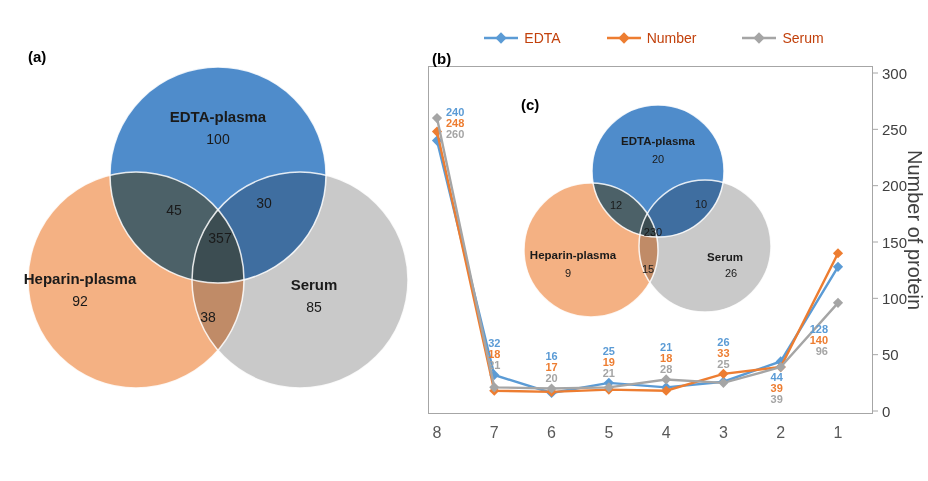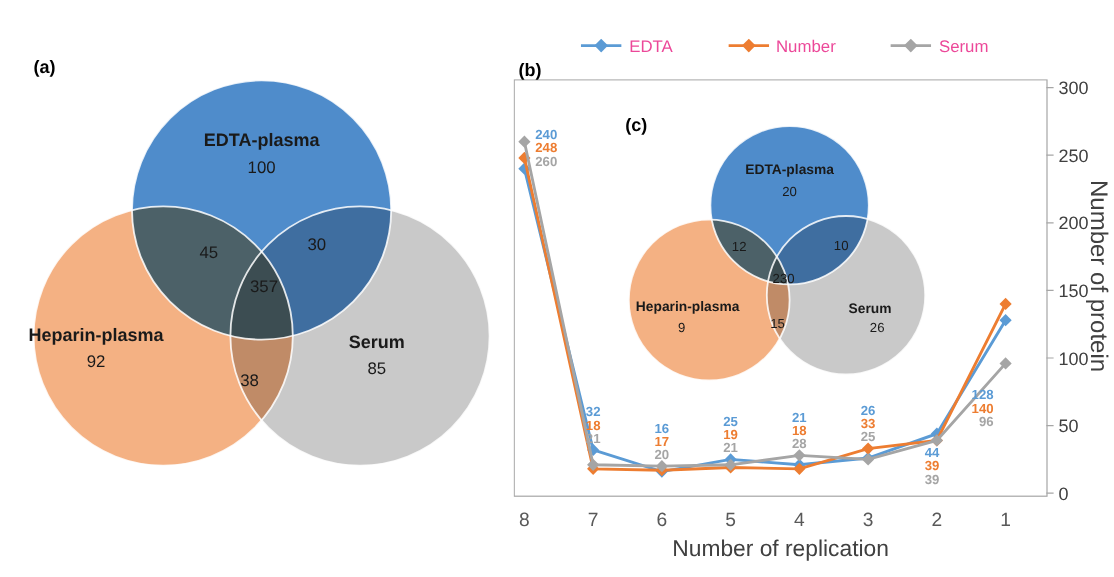--- a/index.html
+++ b/index.html
@@ -16,21 +16,21 @@
   .blend circle { mix-blend-mode:multiply; }
   .venn-outline circle { fill:none; stroke:rgba(255,255,255,0.85); stroke-width:1.5; }
 
   .vname  { font-weight:bold; font-size:15px; fill:#1a1a1a; text-anchor:middle; }
   .vnum   { font-size:14px; fill:#1a1a1a; text-anchor:middle; }
   .vname-s{ font-weight:bold; font-size:11.5px; fill:#1a1a1a; text-anchor:middle; }
   .vnum-s { font-size:11px; fill:#1a1a1a; text-anchor:middle; }
 
   .legend { position:absolute; left:436px; top:30px; width:436px; display:flex; justify-content:center; gap:46px; align-items:center; z-index:6; }
   .legend-item { display:flex; align-items:center; gap:6px; }
-  .legend-text { font-size:14px; color:#ec4899; }
+  .legend-text { font-size:14px; color:#c2410c; }
 
   #chart-svg { position:absolute; left:428px; top:66px; width:500px; height:390px; }
   .plot-border { fill:#ffffff; stroke:#a6a6a6; stroke-width:1; }
   .tick  { stroke:#a6a6a6; stroke-width:1; }
   .ytick { font-size:15px; fill:#404040; }
   .xtick { font-size:16px; fill:#595959; }
   .dlabel{ font-size:11px; font-weight:bold; }
 
   .x-title { position:absolute; left:428px; top:447px; width:445px; text-align:center; font-size:19px; color:#404040; }
   .y-title { position:absolute; left:903px; top:150px; writing-mode:vertical-rl; font-size:20px; color:#404040; }
@@ -186,16 +186,15 @@
     <text x="60" y="166" class="vname-s">Heparin-plasma</text>
     <text x="55" y="184" class="vnum-s">9</text>
     <text x="212" y="168" class="vname-s">Serum</text>
     <text x="218" y="184" class="vnum-s">26</text>
     <text x="103" y="116" class="vnum-s">12</text>
     <text x="188" y="115" class="vnum-s">10</text>
     <text x="140" y="143" class="vnum-s">230</text>
     <text x="135" y="180" class="vnum-s">15</text>
   </svg>
 
-  <div class="x-title">Number of replication</div>
   <div class="y-title">Number of protein</div>
 
 </div>
 
 </body></html>

